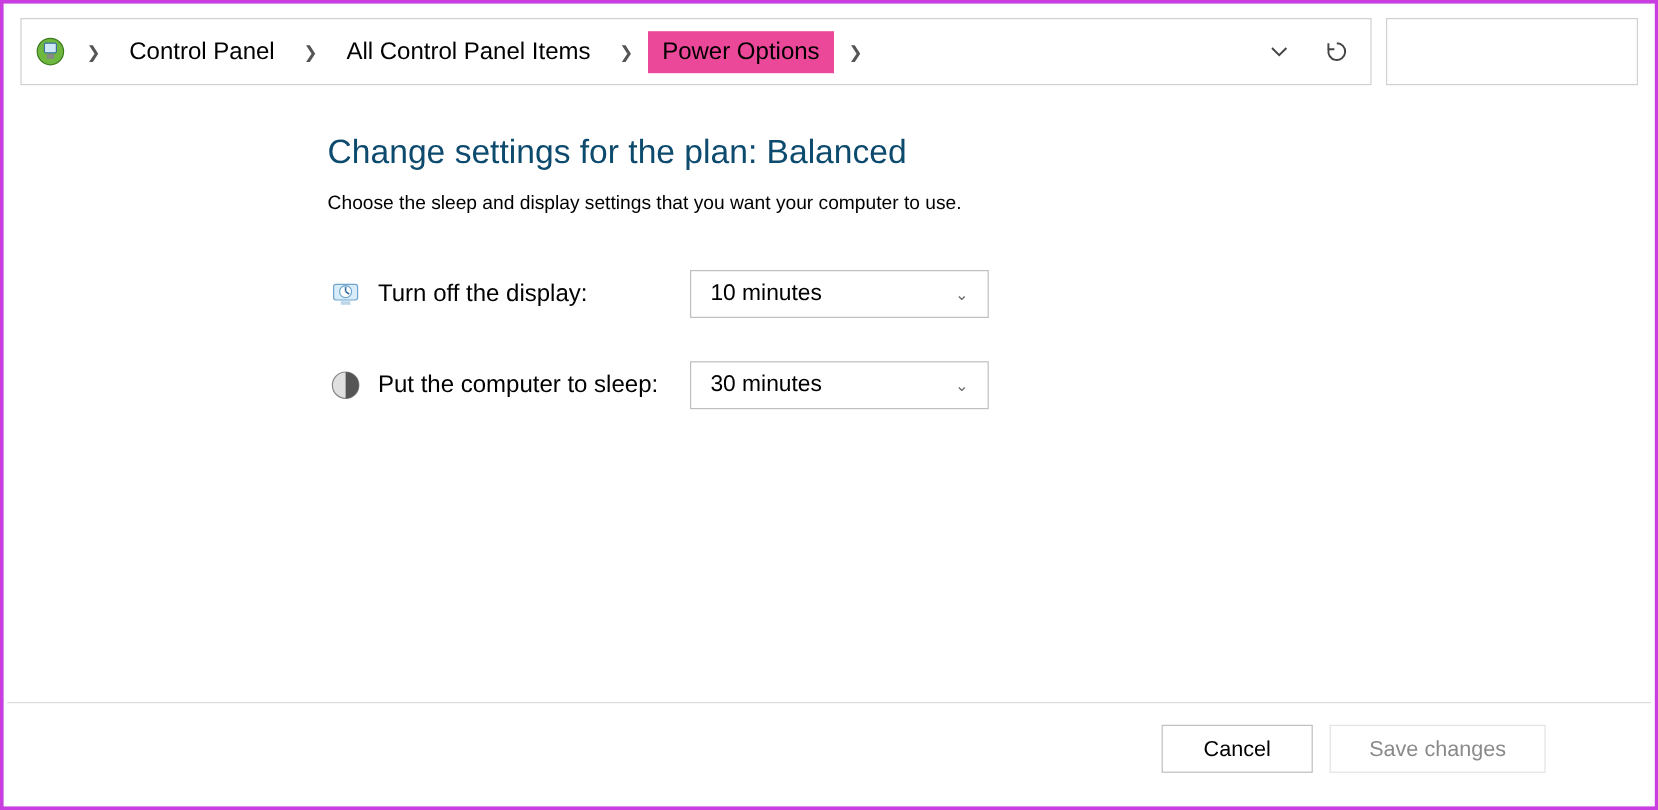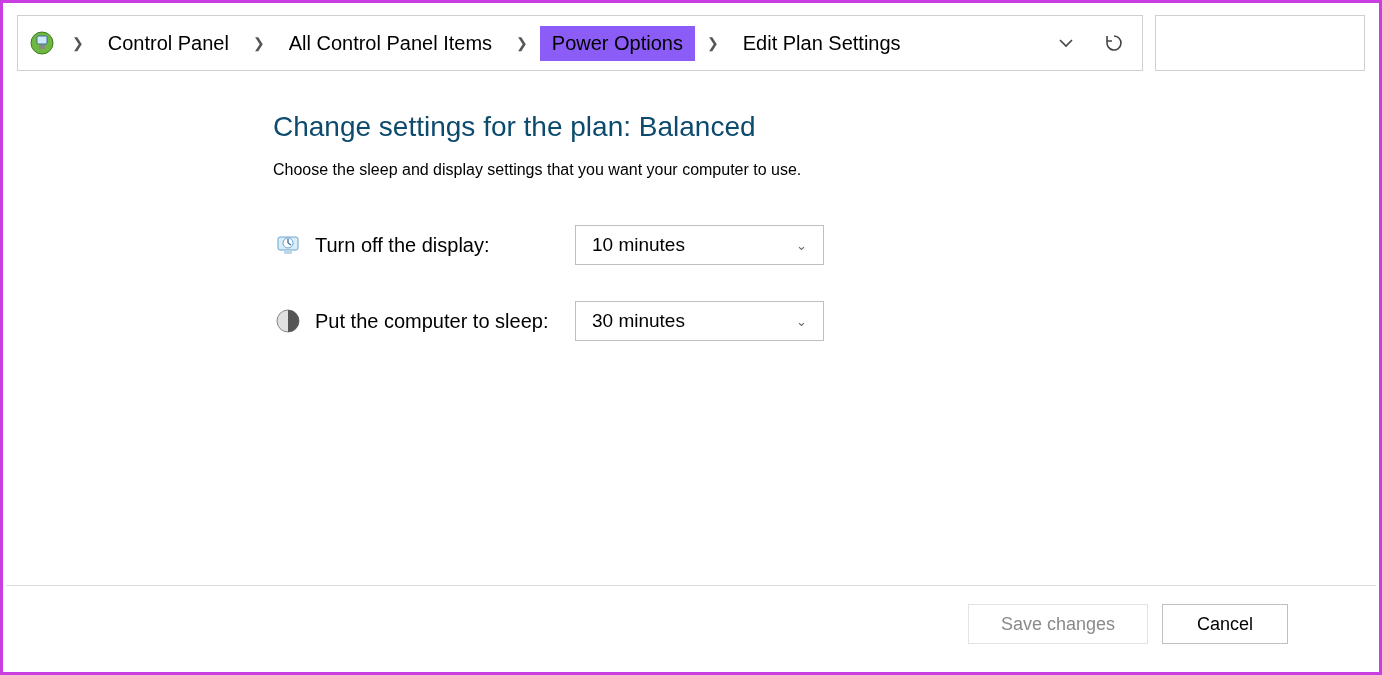--- a/index.html
+++ b/index.html
@@ -44,21 +44,21 @@
       padding: 0 8px;
     }
     .crumb {
       padding: 6px 12px;
       font-size: 20px;
       color: #000;
       cursor: pointer;
       white-space: nowrap;
     }
     .crumb.active {
-      background: #8b5cf6;
+      background: #ec4899;
     }
     .addr-right {
       margin-left: auto;
       display: flex;
       align-items: center;
       gap: 24px;
       padding-right: 8px;
     }
     .addr-icon {
       width: 24px; height: 24px;
@@ -181,21 +181,20 @@
         <rect x="10" y="15" width="6" height="4" fill="#888"></rect>
       </svg>
     </span>
     <span class="chev">❯</span>
     <span class="crumb">Control Panel</span>
     <span class="chev">❯</span>
     <span class="crumb">All Control Panel Items</span>
     <span class="chev">❯</span>
     <span class="crumb active">Power Options</span>
     <span class="chev">❯</span>
-    <span class="crumb">Edit Plan Settings</span>
     <div class="addr-right">
       <span class="addr-icon">
         <svg width="18" height="18" viewBox="0 0 18 18">
             <path d="M3 6 L9 12 L15 6" fill="none" stroke="#444" stroke-width="1.6"></path>
           </svg>
       </span>
       <span class="addr-icon">
         <svg width="20" height="20" viewBox="0 0 20 20">
             <path d="M10 3 a7 7 0 1 1 -6.8 5.2" fill="none" stroke="#444" stroke-width="1.6"></path>
             <path d="M3 3 L3 8 L8 8" fill="none" stroke="#444" stroke-width="1.6"></path>
@@ -237,15 +236,15 @@
     <span class="row-label">Put the computer to sleep:</span>
     <div class="select">
       <span>30 minutes</span>
       <span class="caret">⌄</span>
     </div>
   </div>
 
 </div>
 
 <div class="footer">
+  <div class="btn">Cancel</div>
   <div class="btn save">Save changes</div>
-  <div class="btn">Cancel</div>
 </div>
 
 </body></html>

